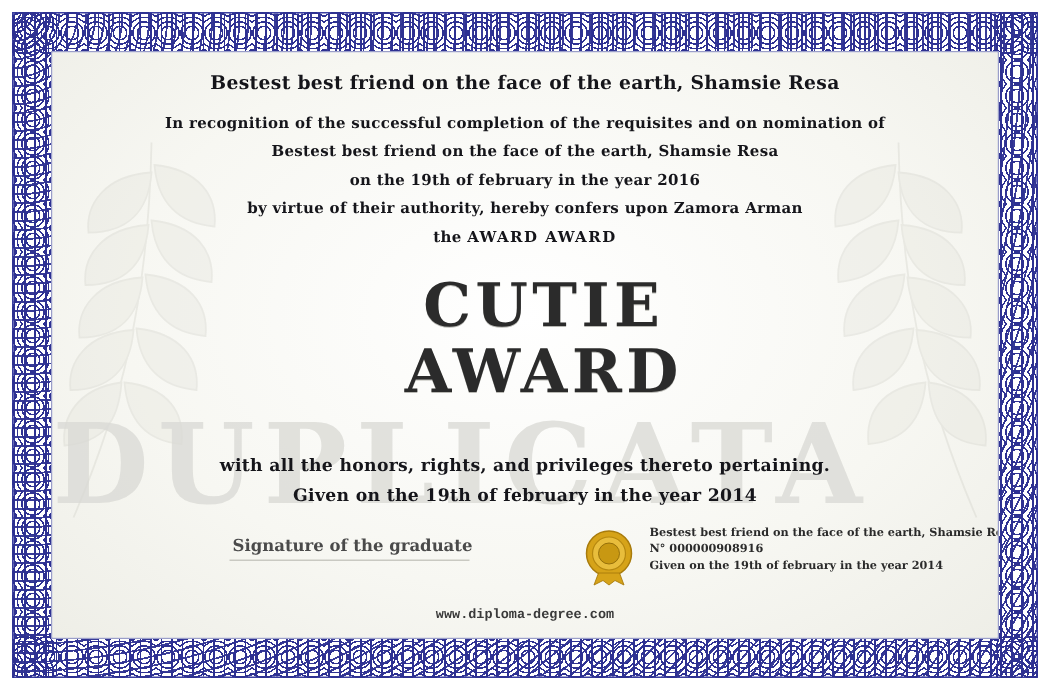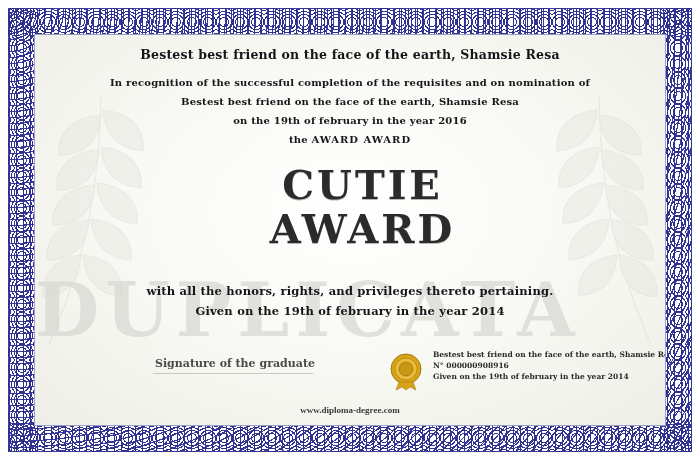--- a/index.html
+++ b/index.html
@@ -197,21 +197,21 @@
     color: #2a2a2a;
     white-space: nowrap;
   }
   .footer-right .frline.bold { font-weight: 700; }
 
   .website {
     position: absolute;
     left: 0; right: 0;
     bottom: 2px;
     text-align: center;
-    font-family: Liberation Serif, serif;
+    font-family: Liberation Mono, monospace;
     font-size: 9px;
     color: #3a3a3a;
   }
 </style>
 </head>
 <body>
 
 <div id="certificate">
 
   <div class="border-outer"></div>
@@ -256,20 +256,21 @@
       </g>
     </svg>
 
     <div class="watermark gothic">DUPLICATA</div>
 
     <div class="content">
       <div class="line headline gothic">Bestest best friend on the face of the earth, Shamsie Resa</div>
       <div class="line gothic">In recognition of the successful completion of the requisites and on nomination of</div>
       <div class="line gothic">Bestest best friend on the face of the earth, Shamsie Resa</div>
       <div class="line gothic">on the 19th of february in the year 2016</div>
+      <div class="line gothic">by virtue of their authority, hereby confers upon Zamora Arman</div>
       <div class="line gothic">
         <span>the </span><span class="award-inline">AWARD AWARD</span>
       </div>
 
       <div class="big-award">
         <div class="ln gothic">CUTIE</div>
         <div class="ln gothic">AWARD</div>
       </div>
 
       <div class="closing">

